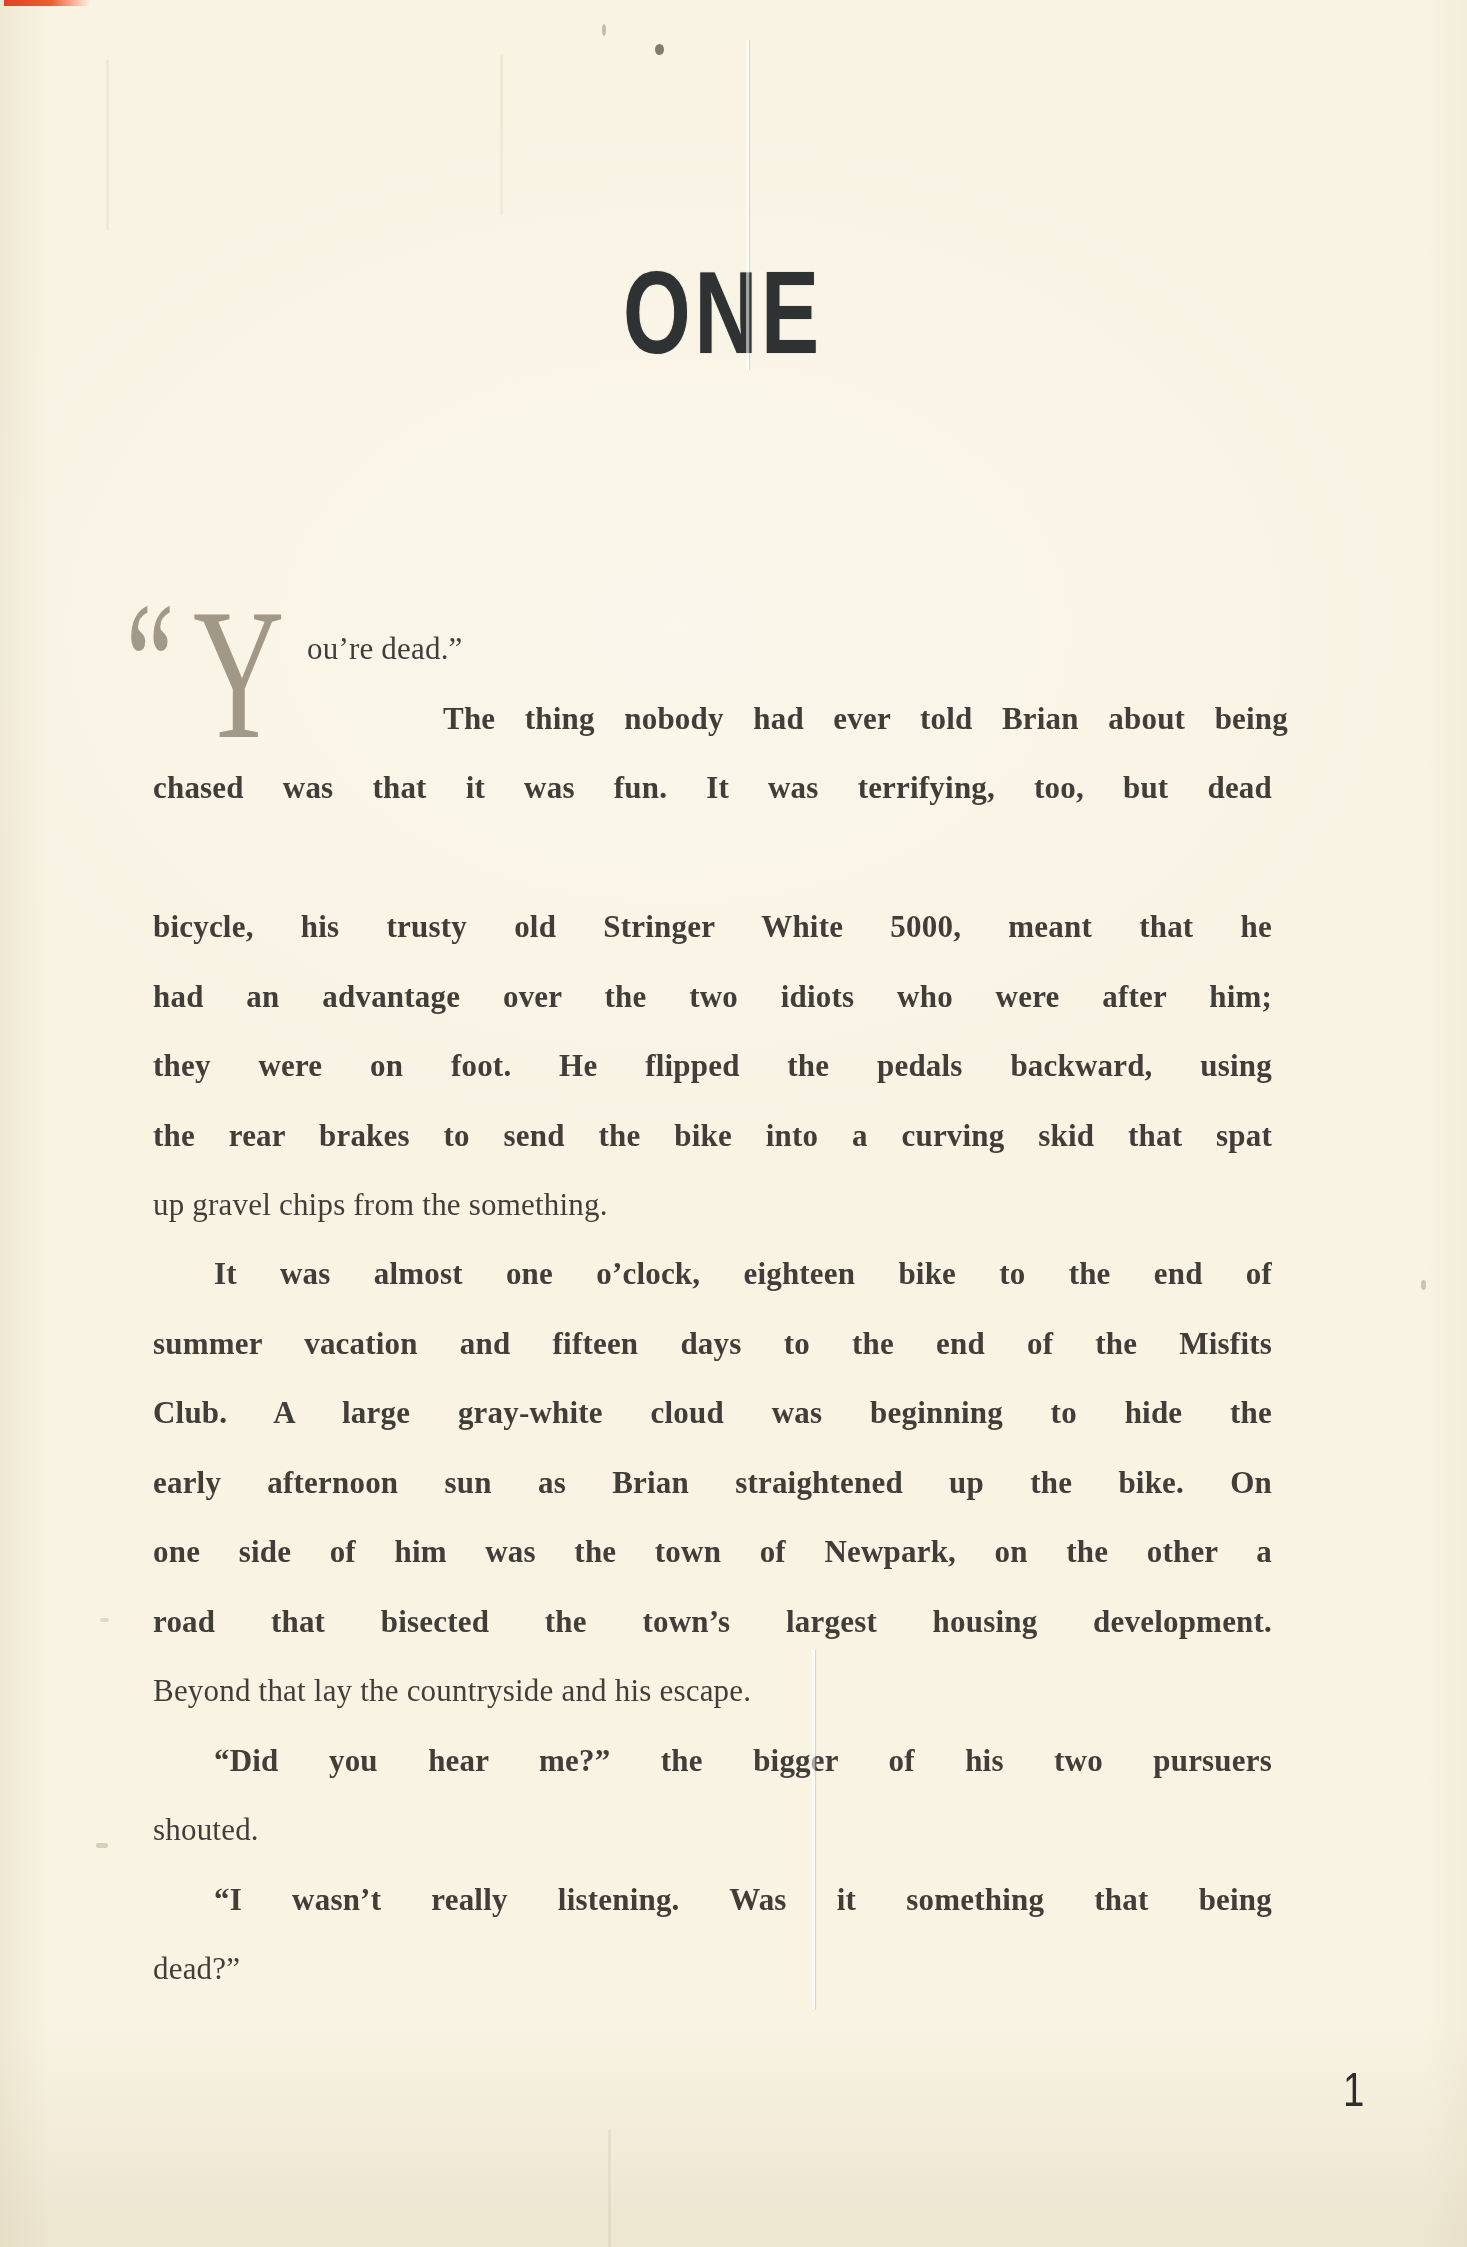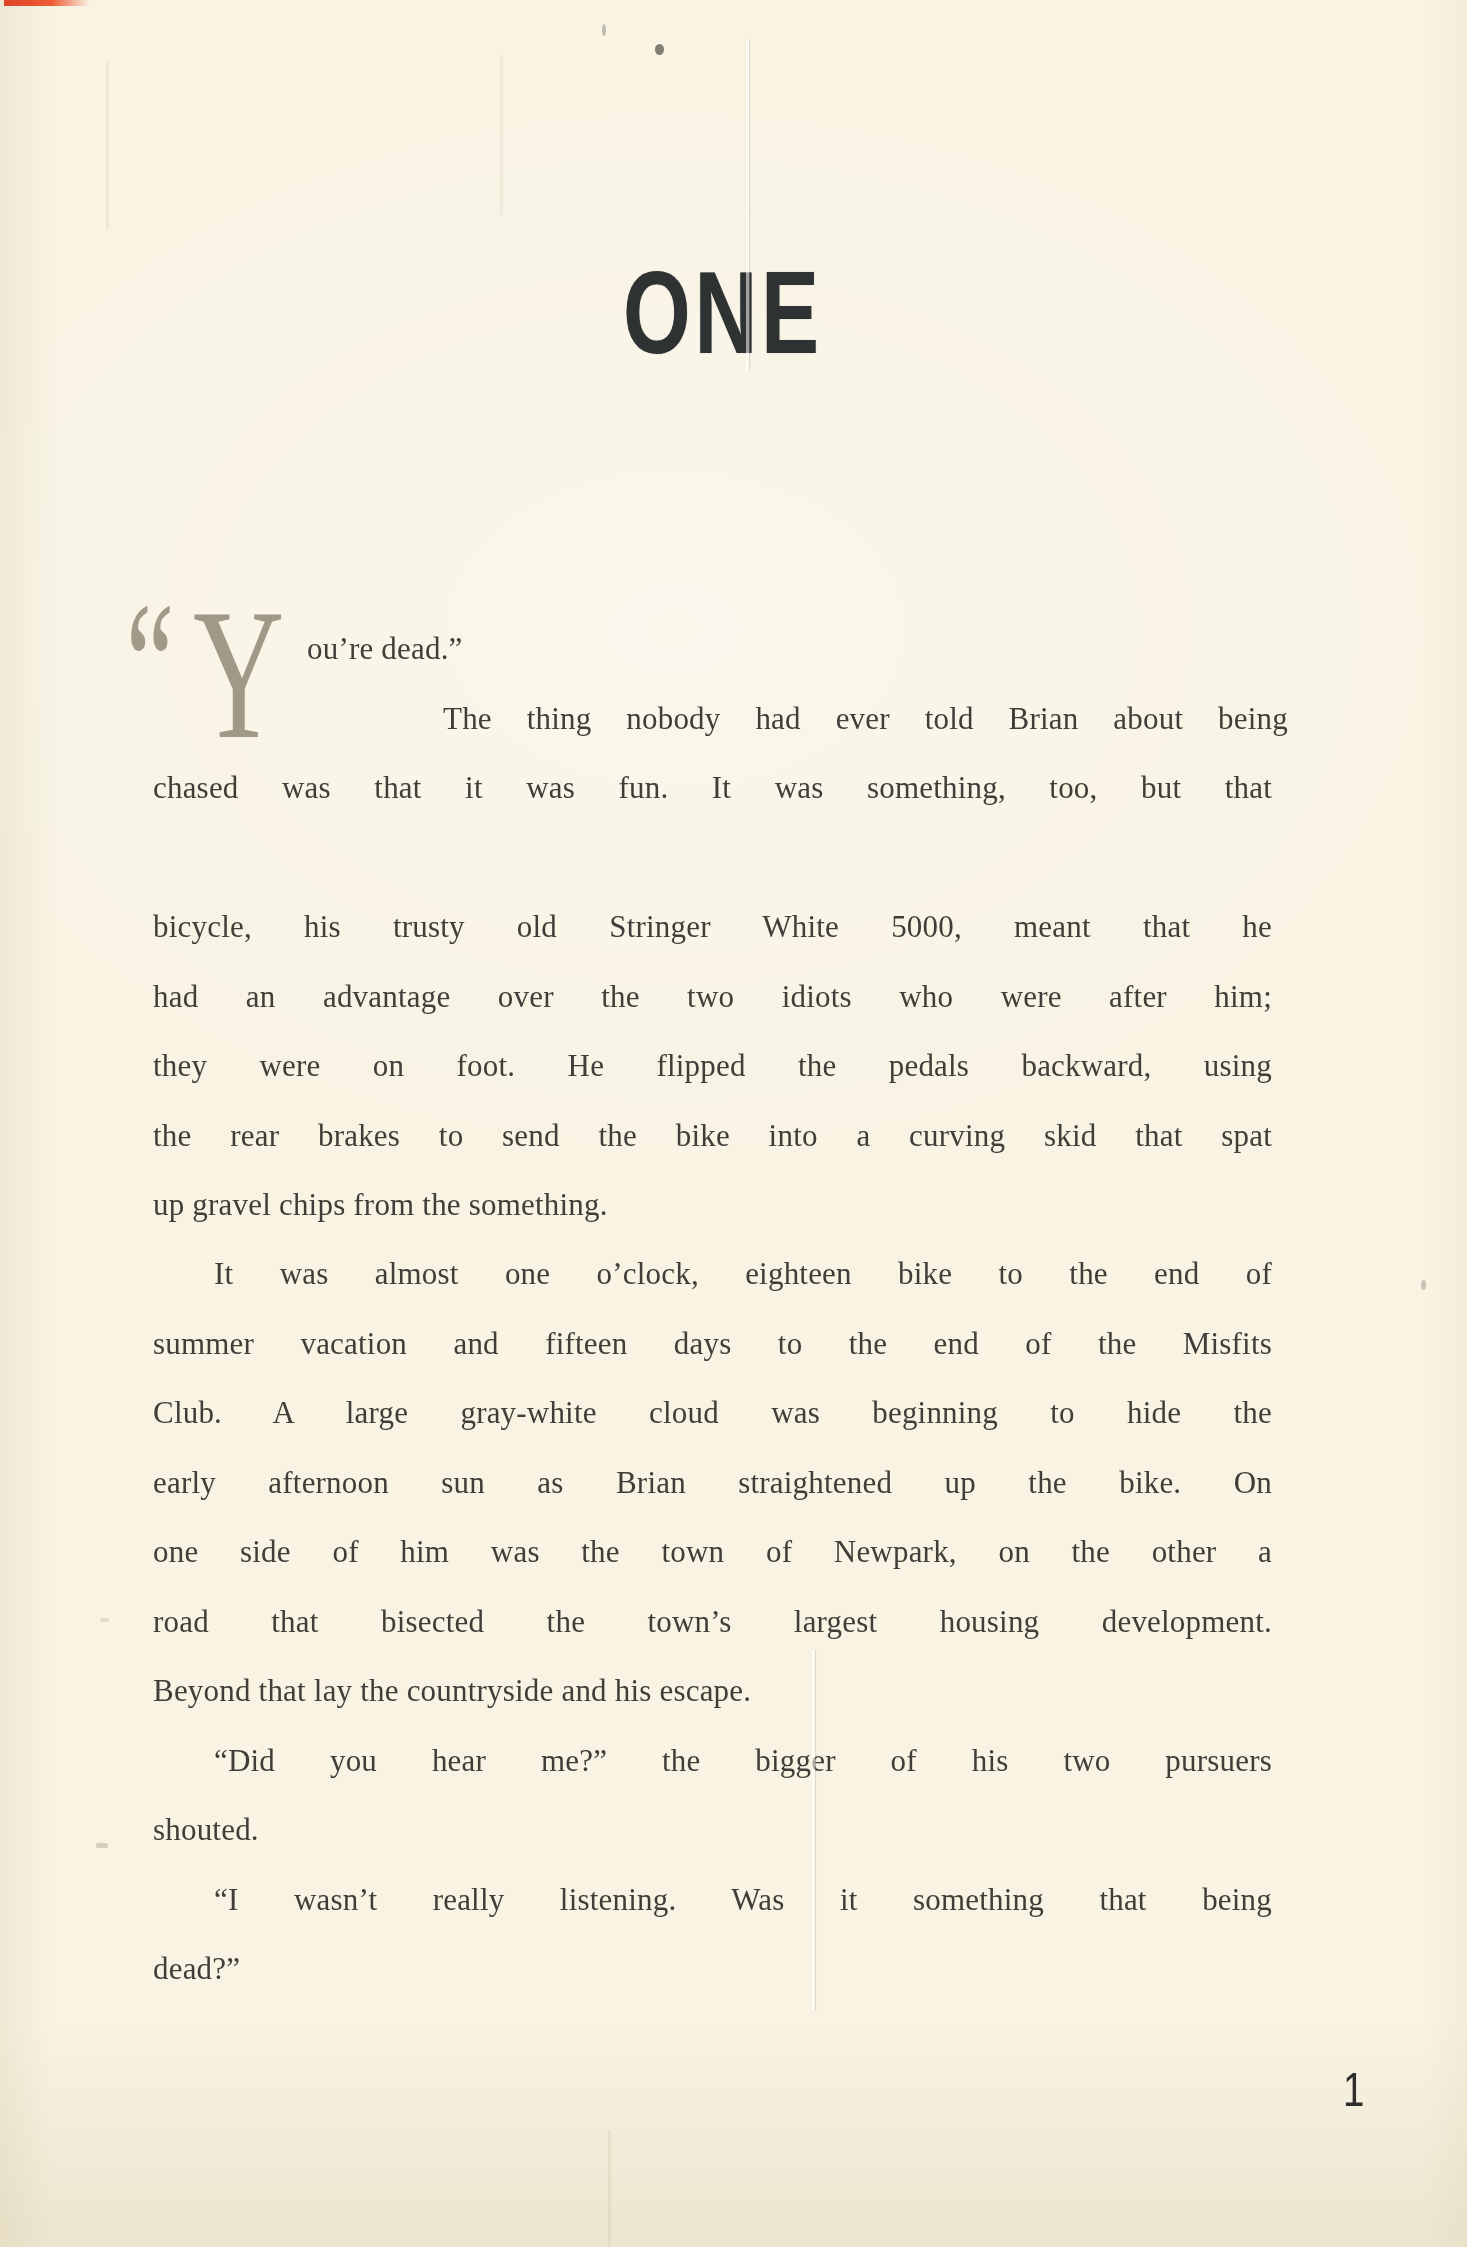--- a/index.html
+++ b/index.html
@@ -37,21 +37,21 @@
     transform:scaleX(0.68);transform-origin:0 0;
     opacity:0.92;
   }
   
   .line{
     position:absolute;
     font-size:31px;line-height:46px;height:50px;overflow:hidden;
     color:#413e39;white-space:normal;
     letter-spacing:0.2px;
   }
-  .just{text-align:justify;text-align-last:justify;}
+  .just{text-align:justify;text-align-last:justify;font-weight:bold;}
   .just::after{content:"";display:inline-block;width:100%;height:0;}
   
   .pagenum{
     position:absolute;left:1343px;top:2066px;
     font-family:"Liberation Sans","DejaVu Sans",sans-serif;
     font-size:48px;line-height:1;color:#2d2d2d;
     transform:scaleX(0.8);transform-origin:0 0;
   }
   
   .corner-mark{
@@ -71,21 +71,21 @@
 
   <div class="corner-mark"></div>
 
   <h1 class="chapter">ONE</h1>
 
   <div class="dropcap-quote">“</div>
   <div class="dropcap">Y</div>
 
   <div class="line" style="top:626px;left:307px;">ou’re dead.”</div>
   <div class="line just" style="top:696px;left:443px;width:845px;">The thing nobody had ever told Brian about being</div>
-  <div class="line just" style="top:765px;left:153px;width:1119px;">chased was that it was fun. It was something, too, but that</div>
+  <div class="line just" style="top:765px;left:153px;width:1119px;">chased was that it was fun. It was terrifying, too, but dead</div>
   <div class="line just" style="top:904px;left:153px;width:1119px;">bicycle, his trusty old Stringer White 5000, meant that he</div>
   <div class="line just" style="top:974px;left:153px;width:1119px;">had an advantage over the two idiots who were after him;</div>
   <div class="line just" style="top:1043px;left:153px;width:1119px;">they were on foot. He flipped the pedals backward, using</div>
   <div class="line just" style="top:1113px;left:153px;width:1119px;">the rear brakes to send the bike into a curving skid that spat</div>
   <div class="line" style="top:1182px;left:153px;">up gravel chips from the something.</div>
   <div class="line just" style="top:1251px;left:214px;width:1058px;">It was almost one o’clock, eighteen bike to the end of</div>
   <div class="line just" style="top:1321px;left:153px;width:1119px;">summer vacation and fifteen days to the end of the Misfits</div>
   <div class="line just" style="top:1390px;left:153px;width:1119px;">Club. A large gray-white cloud was beginning to hide the</div>
   <div class="line just" style="top:1460px;left:153px;width:1119px;">early afternoon sun as Brian straightened up the bike. On</div>
   <div class="line just" style="top:1529px;left:153px;width:1119px;">one side of him was the town of Newpark, on the other a</div>

